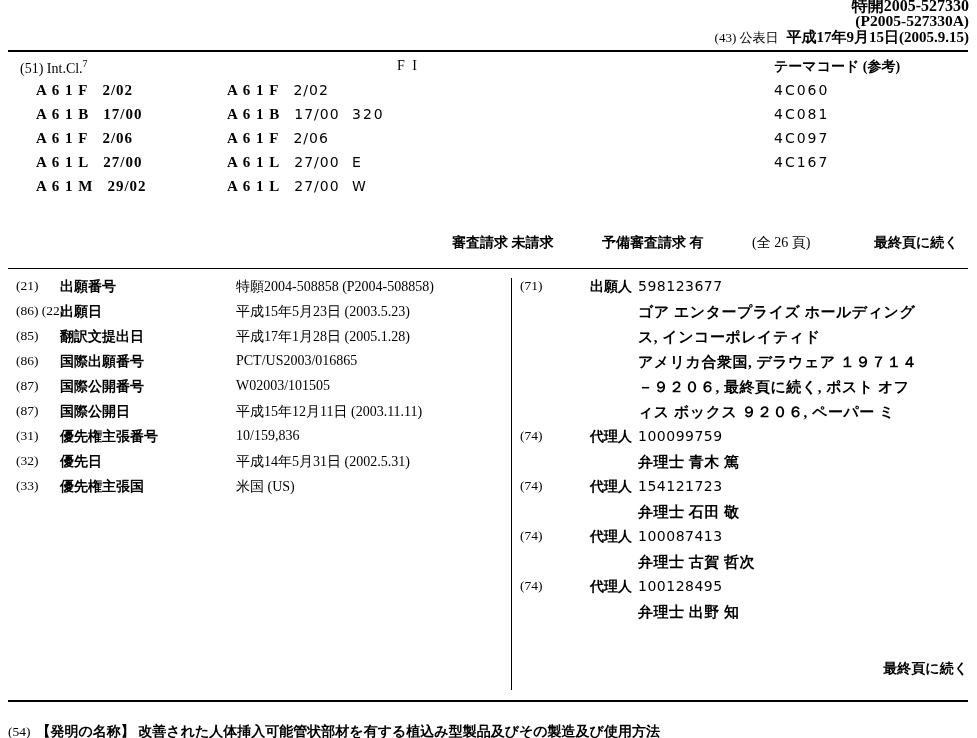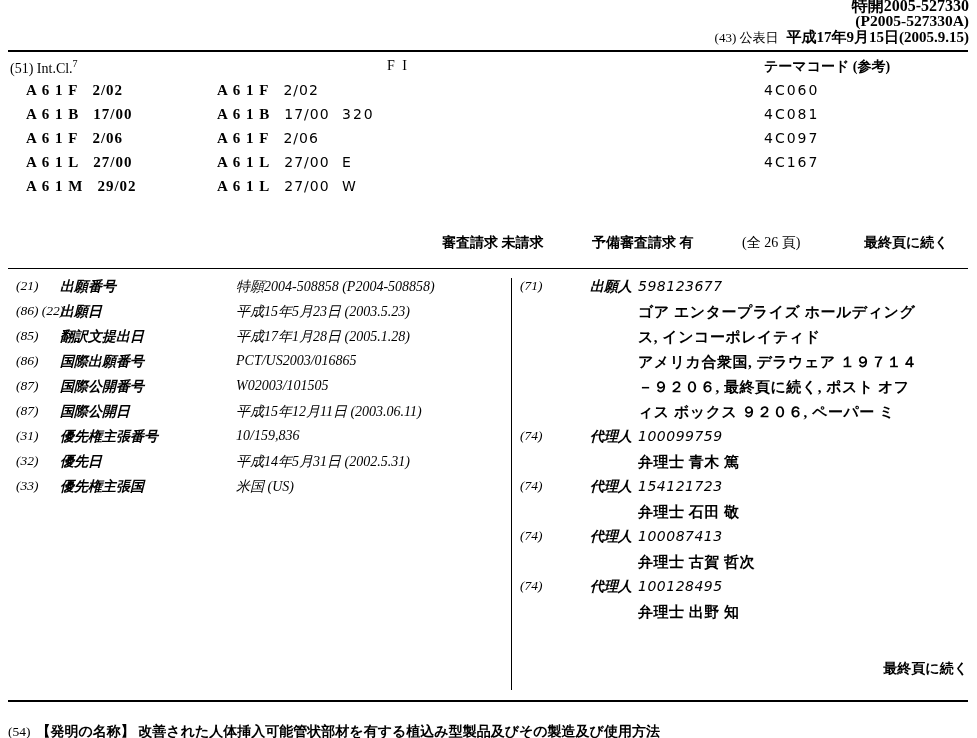--- a/index.html
+++ b/index.html
@@ -69,21 +69,21 @@
     width: 960px;
     background: #000;
   }
   .rule.thick { height: 2px; }
   .rule.thin { height: 1px; }
 
   
   .ipc-section {
     position: absolute;
     top: 56px;
-    left: 2px;
+    left: 12px;
     width: 960px;
     height: 207px;
     font-size: 14px;
   }
   .ipc-head {
     position: relative;
     height: 24px;
   }
   .ipc-head .intcl {
     position: absolute;
@@ -190,21 +190,20 @@
     position: absolute;
     top: 0;
     left: 512px;
     width: 448px;
   }
   .bib-row {
     position: relative;
     height: 25px;
     font-size: 14px;
     white-space: nowrap;
-    font-style: italic;
   }
   .bib-row .code {
     position: absolute;
     left: 8px;
     top: 0;
     font-size: 13.5px;
   }
   .bib-row .label {
     position: absolute;
     left: 52px;
@@ -368,21 +367,21 @@
         <span class="value">PCT/US2003/016865</span>
       </div>
       <div class="bib-row">
         <span class="code">(87)</span>
         <span class="label">国際公開番号</span>
         <span class="value">W02003/101505</span>
       </div>
       <div class="bib-row">
         <span class="code">(87)</span>
         <span class="label">国際公開日</span>
-        <span class="value">平成15年12月11日 (2003.06.11)</span>
+        <span class="value">平成15年12月11日 (2003.11.11)</span>
       </div>
       <div class="bib-row">
         <span class="code">(31)</span>
         <span class="label">優先権主張番号</span>
         <span class="value">10/159,836</span>
       </div>
       <div class="bib-row">
         <span class="code">(32)</span>
         <span class="label">優先日</span>
         <span class="value">平成14年5月31日 (2002.5.31)</span>

